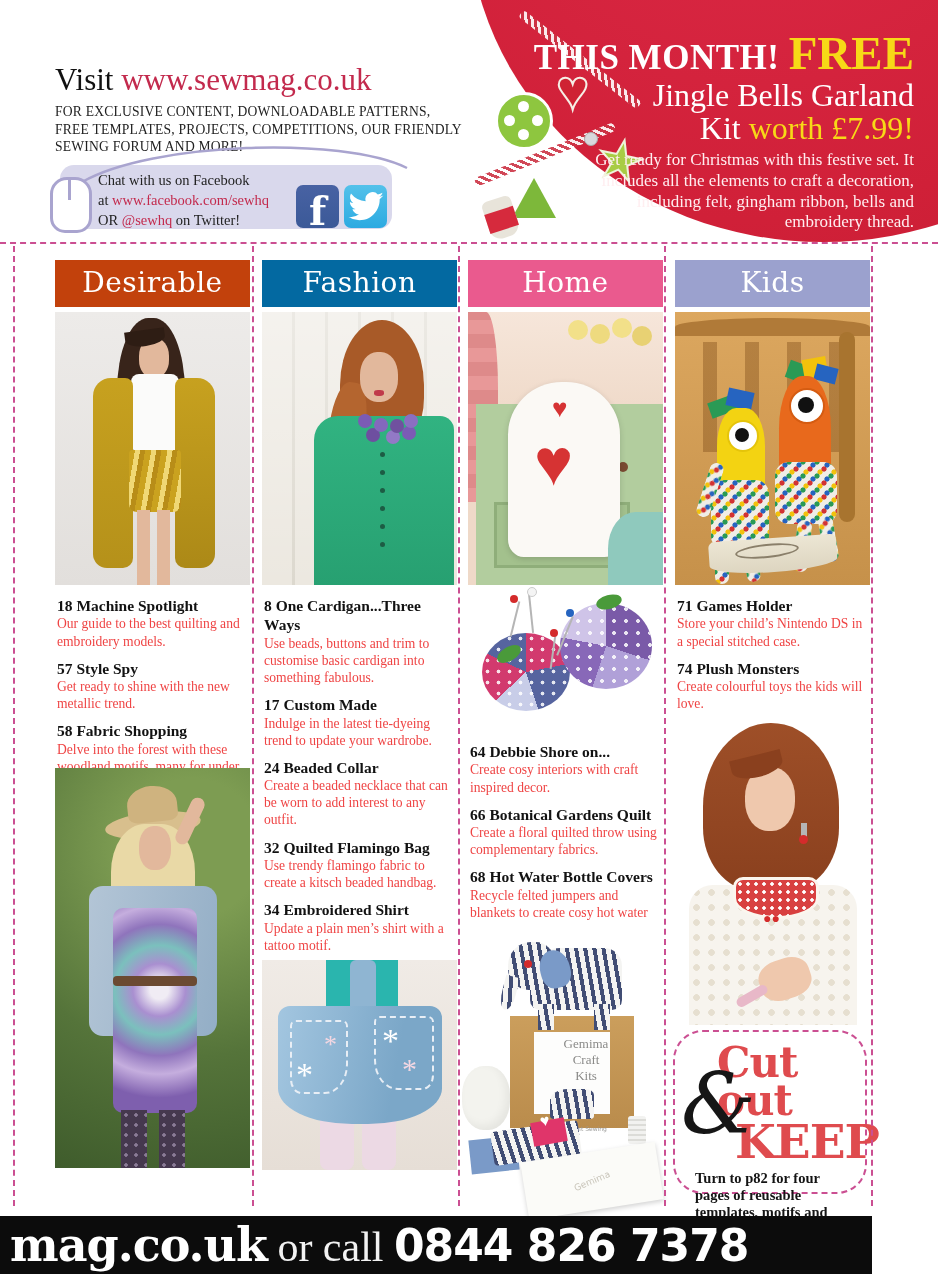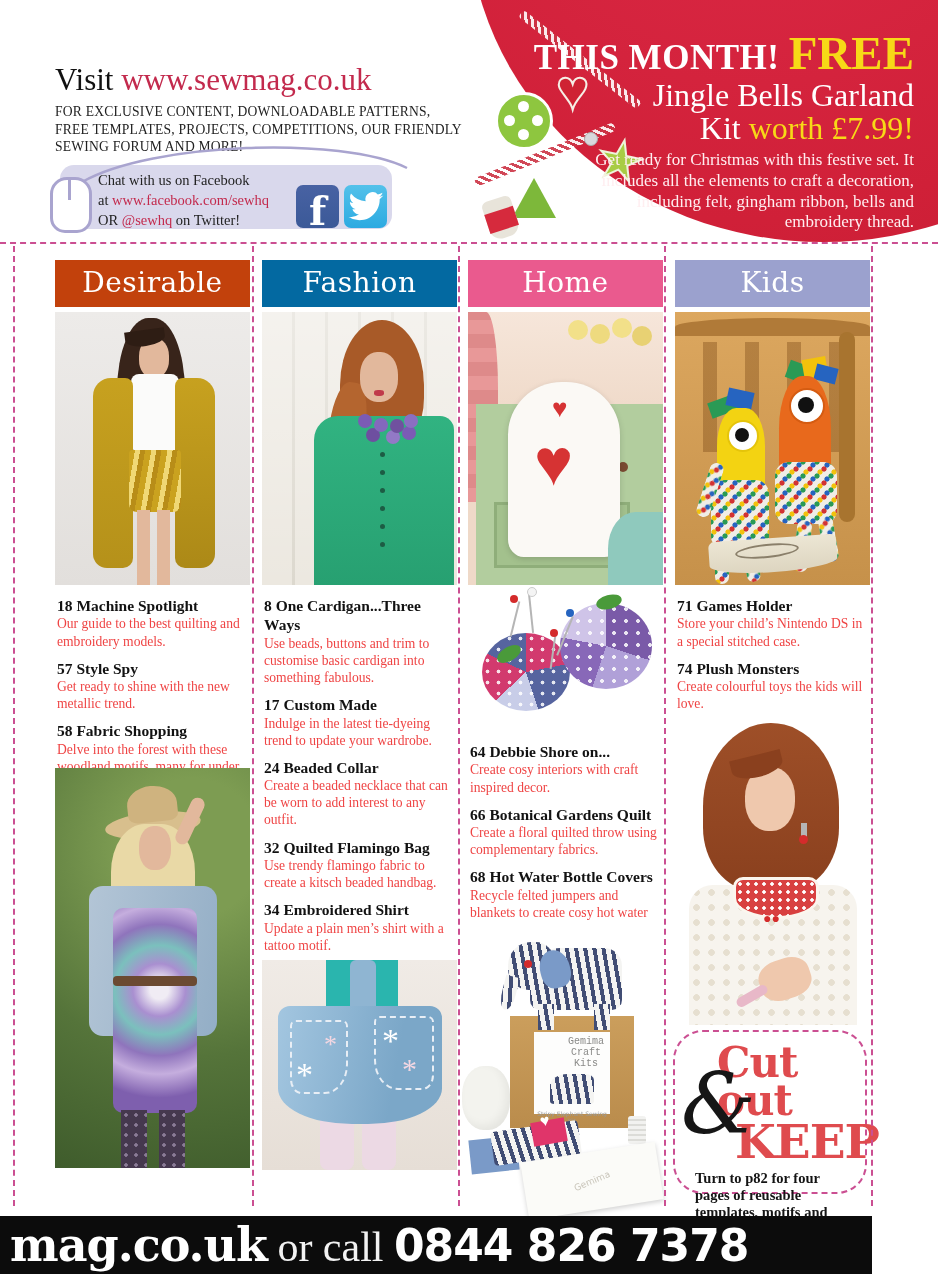--- a/index.html
+++ b/index.html
@@ -289,21 +289,21 @@
 
         <div class="entry">
           <div class="entry-title"><span>68</span> <span>Hot Water Bottle Covers</span></div>
           <div class="entry-desc">Recycle felted jumpers and blankets to create cosy hot water bottle covers.</div>
         </div>
       </div>
 
     <div class="ph" style="top:660px;height:262px;background:#fff;overflow:visible;">
       <div class="a" style="left:42px;top:96px;width:124px;height:112px;background:linear-gradient(#cb9e5c,#ba8c4c);"></div>
       <div class="a" style="left:66px;top:112px;width:76px;height:82px;background:#fdfdfc;text-align:center;">
-        <div style="font-family:Liberation Mono, monospace;font-size:10px;color:#8a8a88;margin-top:4px;margin-left:28px;">Gemima Craft Kits</div>
+        <div style="font-family:Liberation Serif, serif;font-size:13px;color:#8a8a88;margin-top:4px;margin-left:28px;">Gemima Craft Kits</div>
         <div class="stripes-el" style="width:44px;height:30px;margin:5px auto 0;border-radius:40% 20% 10% 10%;"></div>
         <div style="font-family:'DejaVu Sans',sans-serif;font-size:6px;color:#9a9a98;margin-top:6px;">Stripy Elephant Sewing Kit</div>
       </div>
 
       <div class="a stripes-el" style="left:62px;top:28px;width:92px;height:62px;border-radius:30px 18px 10px 10px;"></div>
       <div class="a stripes-el" style="left:40px;top:22px;width:46px;height:48px;border-radius:50% 40% 30% 45%;"></div>
       <div class="a stripes-el" style="left:34px;top:56px;width:14px;height:34px;border-radius:0 0 50% 50%;transform:rotate(14deg);"></div>
       <div class="a" style="left:72px;top:30px;width:30px;height:38px;background:#7a9ac8;border-radius:50% 50% 40% 40%;transform:rotate(-14deg);"></div>
       <div class="a" style="left:56px;top:40px;width:8px;height:8px;border-radius:50%;background:#d42b2b;"></div>
       <div class="a stripes-el" style="left:70px;top:84px;width:16px;height:26px;"></div>

